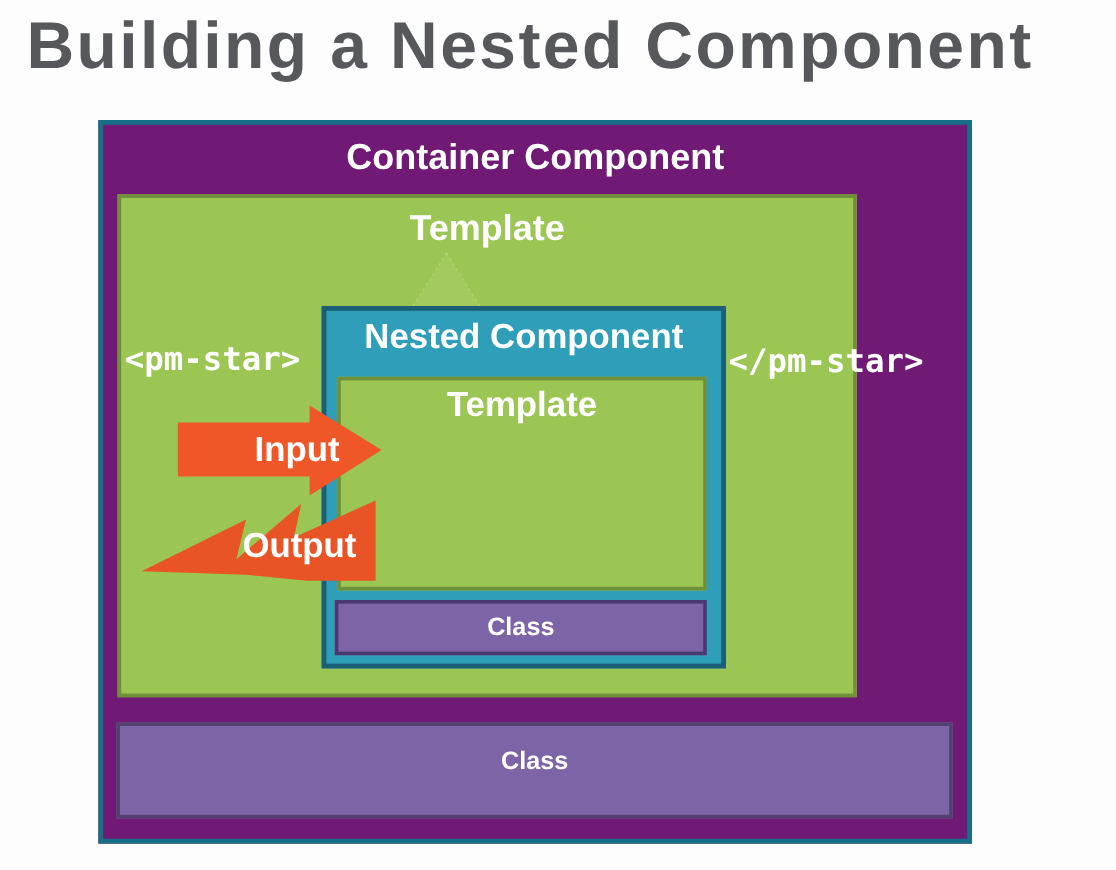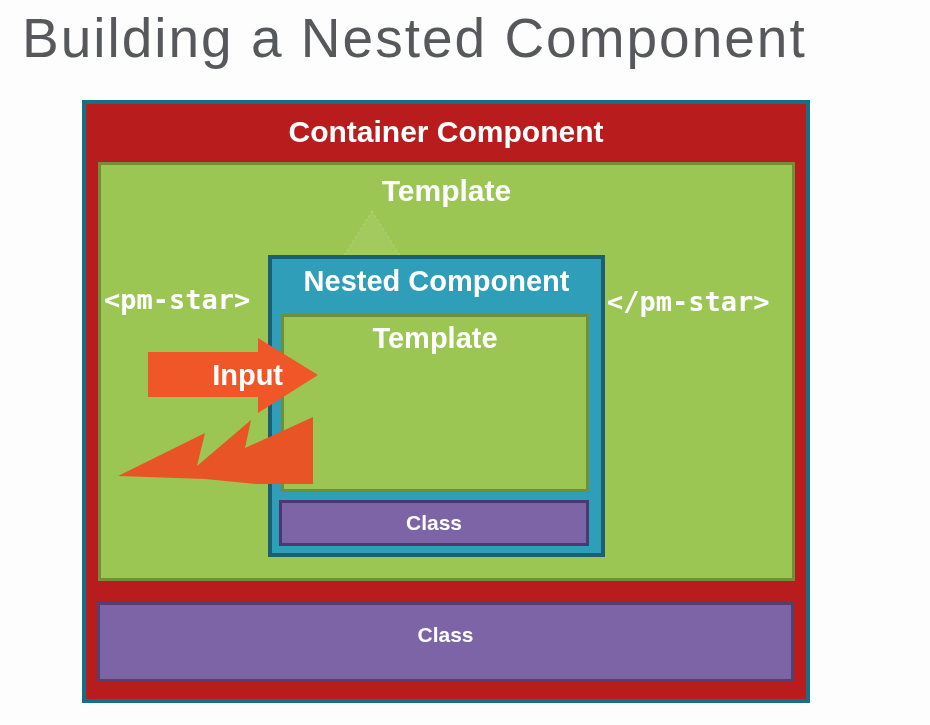--- a/index.html
+++ b/index.html
@@ -3,35 +3,35 @@
 <meta charset="utf-8">
 <style>
   html,body { margin:0; padding:0; }
   .page {
     position:relative; width:930px; height:725px;
     background:#FDFDFD; overflow:hidden;
     font-family:"Liberation Sans", sans-serif;
   }
   .title {
     position:absolute; left:22px; top:6px; margin:0;
-    font-size:55px; font-weight:400; letter-spacing:2px;
+    font-size:55px; font-weight:700; letter-spacing:2px;
     color:#57585B; white-space:nowrap;
   }
   .box { position:absolute; box-sizing:border-box; }
   .container-box {
     left:82px; top:100px; width:728px; height:603px;
-    background:#b91c1c; border:4px solid #156F86;
+    background:#701a75; border:4px solid #156F86;
   }
   .box-label {
     color:#FFFFFF; font-weight:bold; font-size:30px;
     text-align:center; line-height:1.1;
   }
   .container-label { margin-top:11px; }
   .outer-template {
-    left:12px; top:58px; width:697px; height:419px;
+    left:12px; top:58px; width:616px; height:419px;
     background:#9CC653; border:3px solid #6F9038;
   }
   .template-label { margin-top:9px; }
   .nested-box {
     left:167px; top:90px; width:337px; height:302px;
     background:#2F9EB8; border:4px solid #1C5E76;
   }
   .nested-label { margin-top:7px; font-size:29px; }
   .inner-template {
     left:9px; top:55px; width:308px; height:178px;
@@ -110,20 +110,21 @@
           <polygon points="0,14 110,14 110,0 170,37 110,75 110,59 0,59" fill="#EF5628"></polygon>
         </svg>
       </div>
       <div class="arrow-label input-label">Input</div>
 
       <div class="shape output-bolt-wrap">
         <svg width="202" height="72" viewBox="0 0 202 72">
           <polygon points="3,61 90,18 82,51 136,5 130,33 198,2 198,69 141,69 90,64" fill="#E95426"></polygon>
         </svg>
       </div>
+      <div class="arrow-label output-label">Output</div>
 
     </div>
 
     <div class="box outer-class">
       <div class="box-label class-label">Class</div>
     </div>
 
   </div>
 
 </div>

